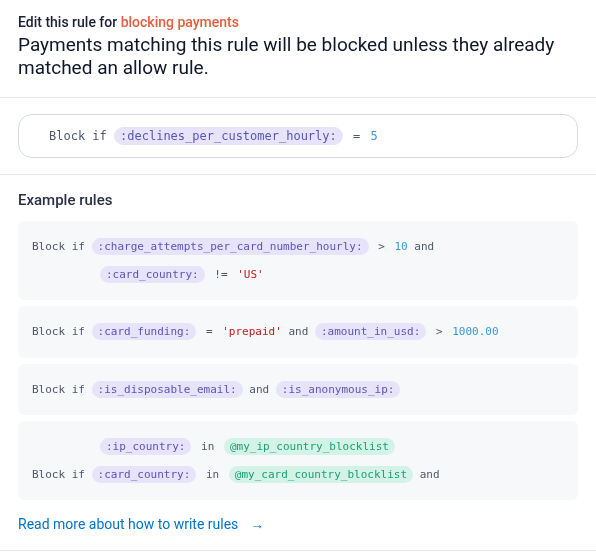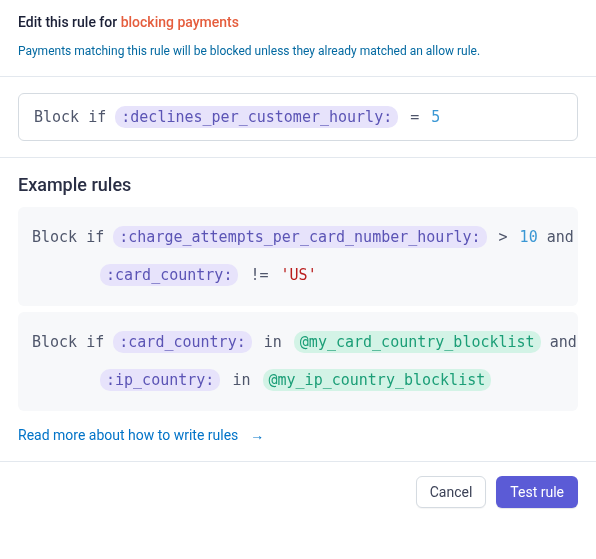--- a/index.html
+++ b/index.html
@@ -16,53 +16,53 @@
   }
   .header-title {
     font-weight: 500;
     color: #1a1f36;
     font-size: 14px;
   }
   .header-title .highlight {
     color: #e55d3d;
   }
   .header-sub {
-    color: #0369a1;
-    margin-top: 14px;
-    font-size: 12px;
+    color: #0f172a;
+    margin-top: 3px;
+    font-size: 19px;
   }
   .divider {
     height: 1px;
     background: #e3e8ee;
     width: 100%;
   }
   .section {
     padding: 16px 18px;
   }
   .rule-editor {
     border: 1px solid #d5dbe1;
-    border-radius: 6px;
-    padding: 14px 15px;
+    border-radius: 14px;
+    padding: 14px 30px;
     font-family: Menlo, Consolas, monospace;
-    font-size: 15px;
+    font-size: 12px;
     color: #4f566b;
     background: #fff;
   }
   .example-heading {
     font-weight: 500;
     color: #2a2f45;
-    font-size: 18px;
+    font-size: 15px;
     margin-bottom: 12px;
   }
   .example-block {
     background: #f7f8fa;
     border-radius: 6px;
     padding: 12px 14px;
     font-family: Menlo, Consolas, monospace;
-    font-size: 15px;
+    font-size: 11px;
     color: #4f566b;
     margin-bottom: 6px;
     line-height: 2.5;
   }
   .example-block:last-of-type { margin-bottom: 0; }
   .kw { color: #4f566b; }
   .attr {
     background: #e7e3fb;
     color: #5b54b5;
     border-radius: 10px;
@@ -153,34 +153,54 @@
       <span class="num">10</span>
       <span class="kw">and</span>
     </div>
     <div class="rule-line">
       <span class="indent"></span><span class="attr">:card_country:</span>
       <span class="op">!=</span>
       <span class="str">'US'</span>
     </div>
   </div>
 
-
-
-  <div class="example-block">
+  <div class="example-block">
+    <div class="rule-line">
+      <span class="kw">Block if</span>
+      <span class="attr">:card_funding:</span>
+      <span class="op">=</span>
+      <span class="str">'prepaid'</span>
+      <span class="kw">and</span>
+      <span class="attr">:amount_in_usd:</span>
+      <span class="op">&gt;</span>
+      <span class="num">1000.00</span>
+    </div>
+  </div>
+
+  <div class="example-block">
+    <div class="rule-line">
+      <span class="kw">Block if</span>
+      <span class="attr">:is_disposable_email:</span>
+      <span class="kw">and</span>
+      <span class="attr">:is_anonymous_ip:</span>
+    </div>
+  </div>
+
+  <div class="example-block">
+    <div class="rule-line">
+      <span class="indent"></span><span class="attr">:ip_country:</span>
+      <span class="op">in</span>
+      <span class="listref">@my_ip_country_blocklist</span>
+    </div>
     <div class="rule-line">
       <span class="kw">Block if</span>
       <span class="attr">:card_country:</span>
       <span class="op">in</span>
       <span class="listref">@my_card_country_blocklist</span>
       <span class="kw">and</span>
-    </div>
-    <div class="rule-line">
-      <span class="indent"></span><span class="attr">:ip_country:</span>
-      <span class="op">in</span>
-      <span class="listref">@my_ip_country_blocklist</span>
     </div>
   </div>
 </div>
 
 <div class="link-row">
   <a class="link">
     <span>Read more about how to write rules</span>
     <span class="arrow">→</span>
   </a>
 </div>

